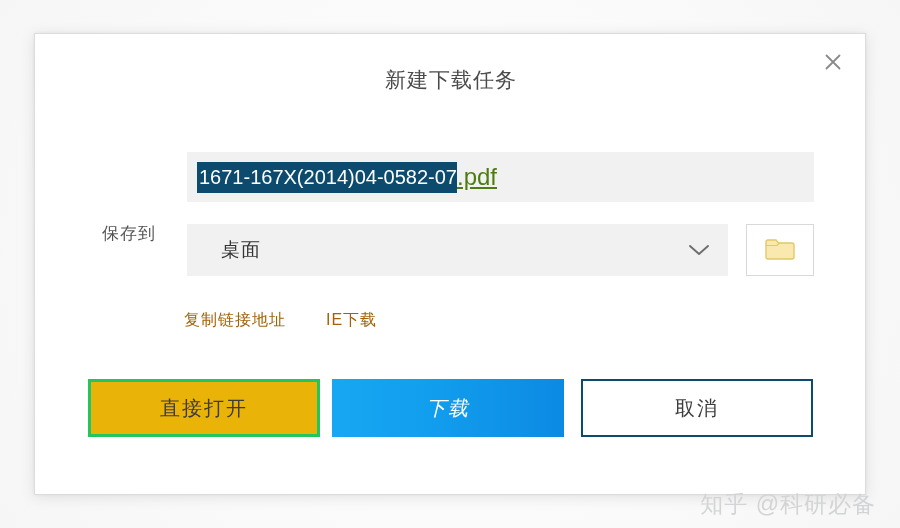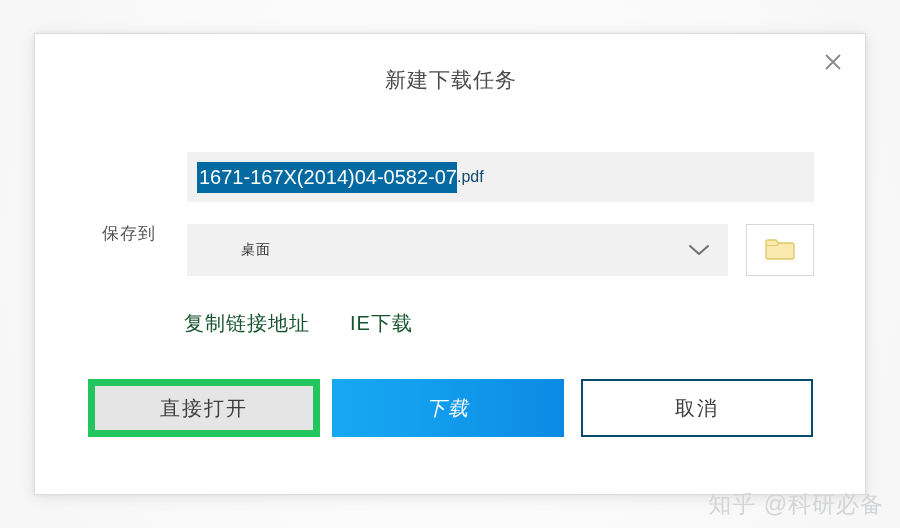--- a/index.html
+++ b/index.html
@@ -92,47 +92,48 @@
     top: 118px;
     width: 627px;
     height: 50px;
     display: flex;
     align-items: center;
     padding-left: 10px;
     overflow: hidden;
     cursor: text;
   }
   .fname-sel {
-    background: #0369a1;
+    background: #0c4a6e;
     color: #ffffff;
     font-size: 20px;
     line-height: 28px;
     padding: 1px 0 2px 2px;
     white-space: pre;
   }
   .fname-rest {
-    color: #0c4a6e;
-    font-size: 16px;
+    color: #4d7c0f;
+    font-size: 24px;
     line-height: 28px;
     white-space: pre;
+    text-decoration: underline;
   }
 
   
   #saveto-select {
     left: 152px;
     top: 190px;
     width: 541px;
     height: 52px;
     display: flex;
     align-items: center;
     cursor: pointer;
   }
   #saveto-value {
-    padding-left: 54px;
-    font-size: 14px;
+    padding-left: 34px;
+    font-size: 19px;
     color: #333333;
     letter-spacing: 1px;
   }
   #saveto-chevron {
     position: absolute;
     right: 18px;
     top: 50%;
     transform: translateY(-50%);
     display: block;
   }
@@ -156,22 +157,22 @@
   
   #links {
     position: absolute;
     left: 149px;
     top: 276px;
     display: flex;
     align-items: center;
     gap: 40px;
   }
   .link {
-    font-size: 20px;
-    color: #14532d;
+    font-size: 16px;
+    color: #a16207;
     letter-spacing: 1px;
     cursor: pointer;
     text-decoration: none;
   }
 
   
   .btn {
     position: absolute;
     top: 345px;
     height: 58px;
@@ -179,22 +180,22 @@
     display: flex;
     align-items: center;
     justify-content: center;
     font-size: 20px;
     letter-spacing: 2px;
     cursor: pointer;
   }
   #btn-open {
     left: 53px;
     width: 232px;
-    background: #e5e5e5;
-    border: 7px solid #22c55e;
+    background: #eab308;
+    border: 3px solid #22c55e;
     color: #3c3c3c;
   }
   #btn-download {
     left: 297px;
     width: 232px;
     border: none;
     background: linear-gradient(to right, #18a7f2 0%, #12a0ef 35%, #0c8ae3 100%);
     color: #ffffff;
     font-style: italic;
   }
@@ -202,21 +203,21 @@
     left: 546px;
     width: 232px;
     background: #ffffff;
     border: 2px solid #0c4a6e;
     color: #3c3c3c;
   }
 
   
   #watermark {
     position: absolute;
-    right: 16px;
+    right: 24px;
     bottom: 8px;
     font-size: 23px;
     color: #d2d4d6;
     letter-spacing: 1px;
     white-space: nowrap;
     user-select: none;
   }
 </style>
 </head>
 <body>

